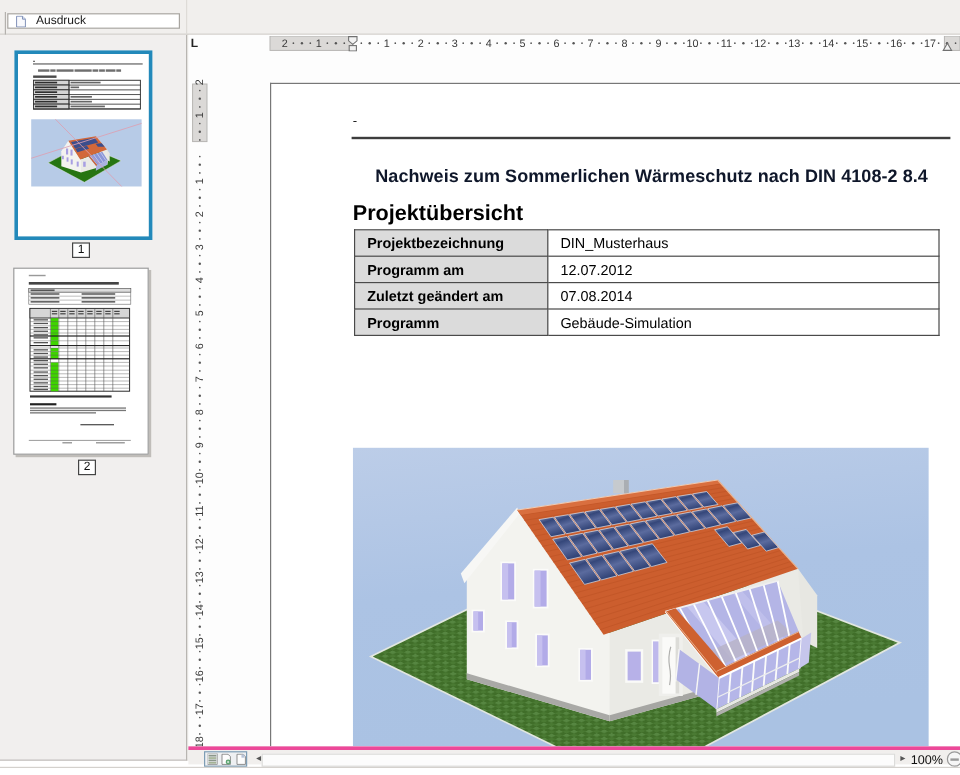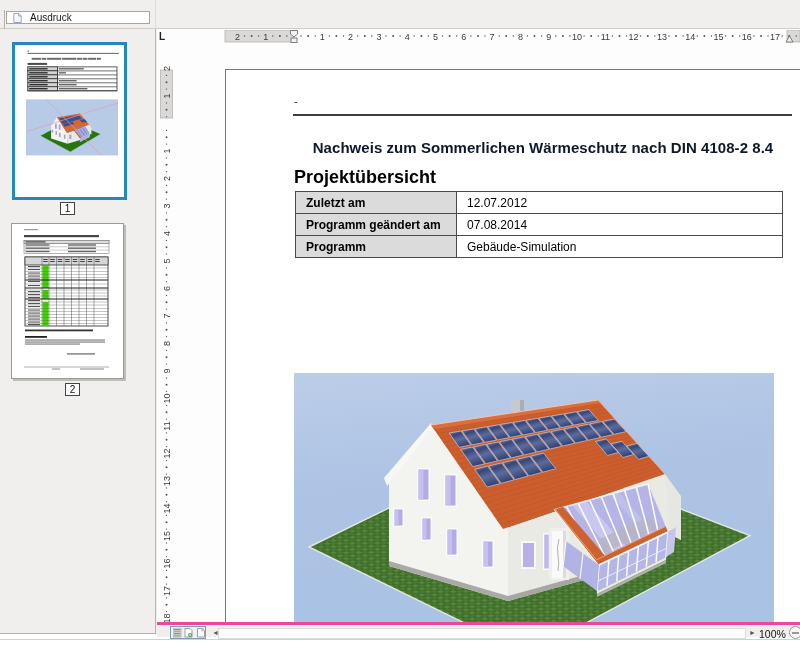--- a/index.html
+++ b/index.html
@@ -258,26 +258,30 @@
   </div>
 
   <div class="abs" id="docarea">
     <div class="abs" id="page"></div>
     <div class="abs" id="hdash">-</div>
     <div class="abs" id="hline"></div>
     <div class="abs" id="title">Nachweis zum Sommerlichen Wärmeschutz nach DIN 4108-2 8.4</div>
     <div class="abs" id="subtitle">Projektübersicht</div>
     <table id="ptab">
       <tbody>
+          <tr>
+            <td class="k">Projektbezeichnung</td>
+            <td class="v">DIN_Musterhaus</td>
+          </tr>
       <tr>
-            <td class="k">Zuletzt am</td>
+            <td class="k">Programm am</td>
             <td class="v">12.07.2012</td>
           </tr>
       <tr>
-            <td class="k">Programm geändert am</td>
+            <td class="k">Zuletzt geändert am</td>
             <td class="v">07.08.2014</td>
           </tr>
       <tr>
             <td class="k">Programm</td>
             <td class="v">Gebäude-Simulation</td>
           </tr>
     </tbody>
       </table>
 
     <svg id="housesvg" class="abs" style="left:137px;top:344px" width="480" height="249" viewBox="0 0 480 249">

